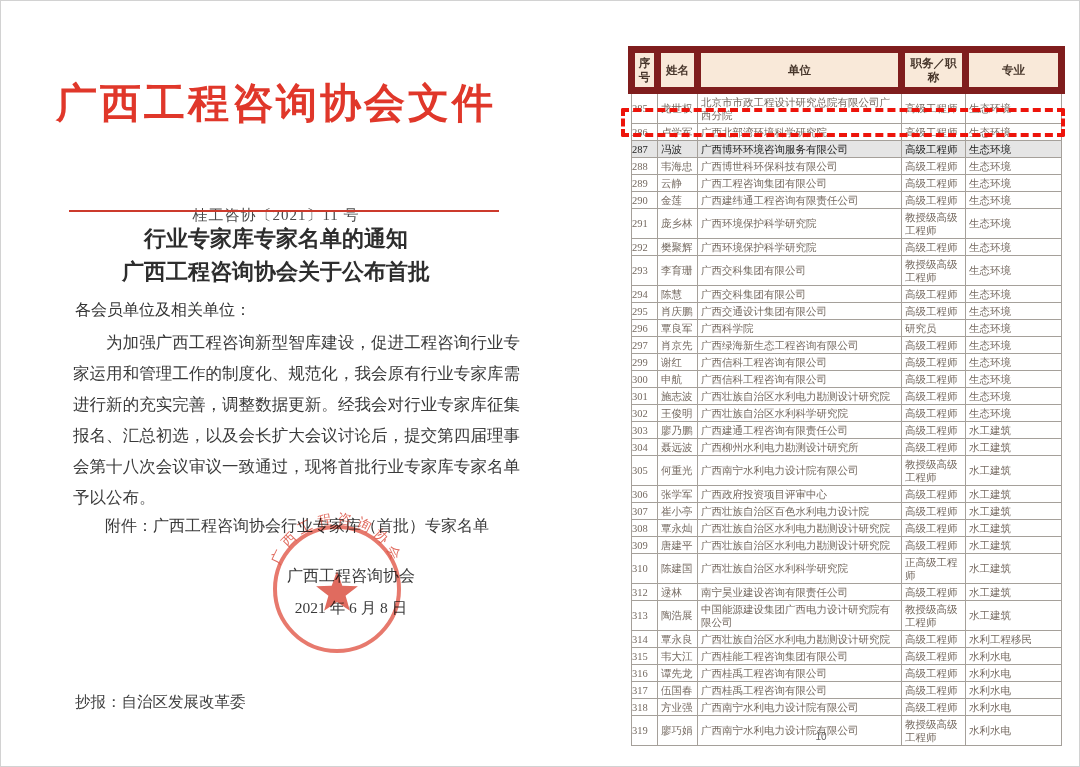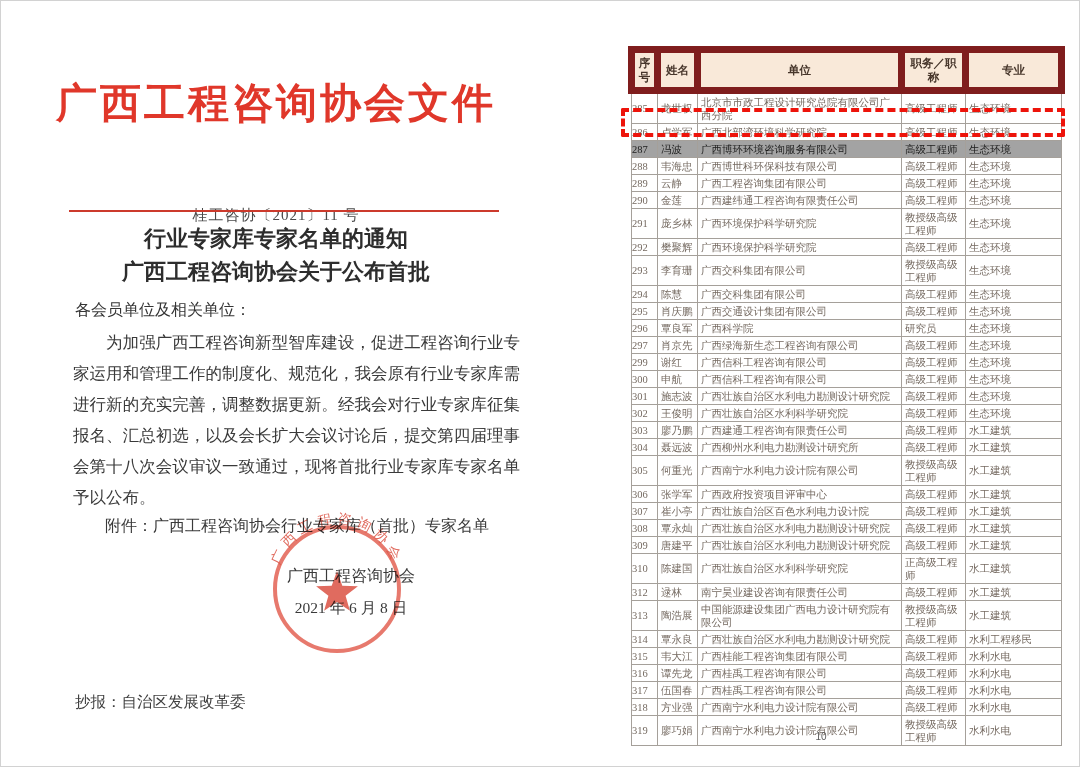--- a/index.html
+++ b/index.html
@@ -29,21 +29,21 @@
 
   
   .tablewrap{left:627px;top:45px;width:430px;}
   table{border-collapse:collapse;width:430px;table-layout:fixed;}
   th{background:#f9e9d9;color:#47362b;font-size:11.5px;font-weight:bold;
      border:7px solid #7f1d1d;padding:3px 1px;line-height:14px;text-align:center;}
   td{border:1px solid #a5a09a;font-size:10.5px;line-height:13px;
      padding:1.5px 3px;color:#756a61;overflow:hidden;}
   td.c-no{padding:1.5px 0;}
   tbody tr:not(.hl) td{filter:blur(0.45px);}
-  tr.hl td{color:#1c1c1c;filter:none;background:#a3a3a3;}
+  tr.hl td{color:#1c1c1c;filter:none;background:#e5e5e5;}
   #hl-box{position:absolute;border:4px dashed #ed140b;pointer-events:none;
      box-sizing:border-box;border-radius:2px;}
 </style>
 </head>
 <body>
 
 <div class="canvas">
 
   <div class="abs doc-big-title">广西工程咨询协会文件</div>
   <div class="abs doc-number">桂工咨协〔2021〕11 号</div>

